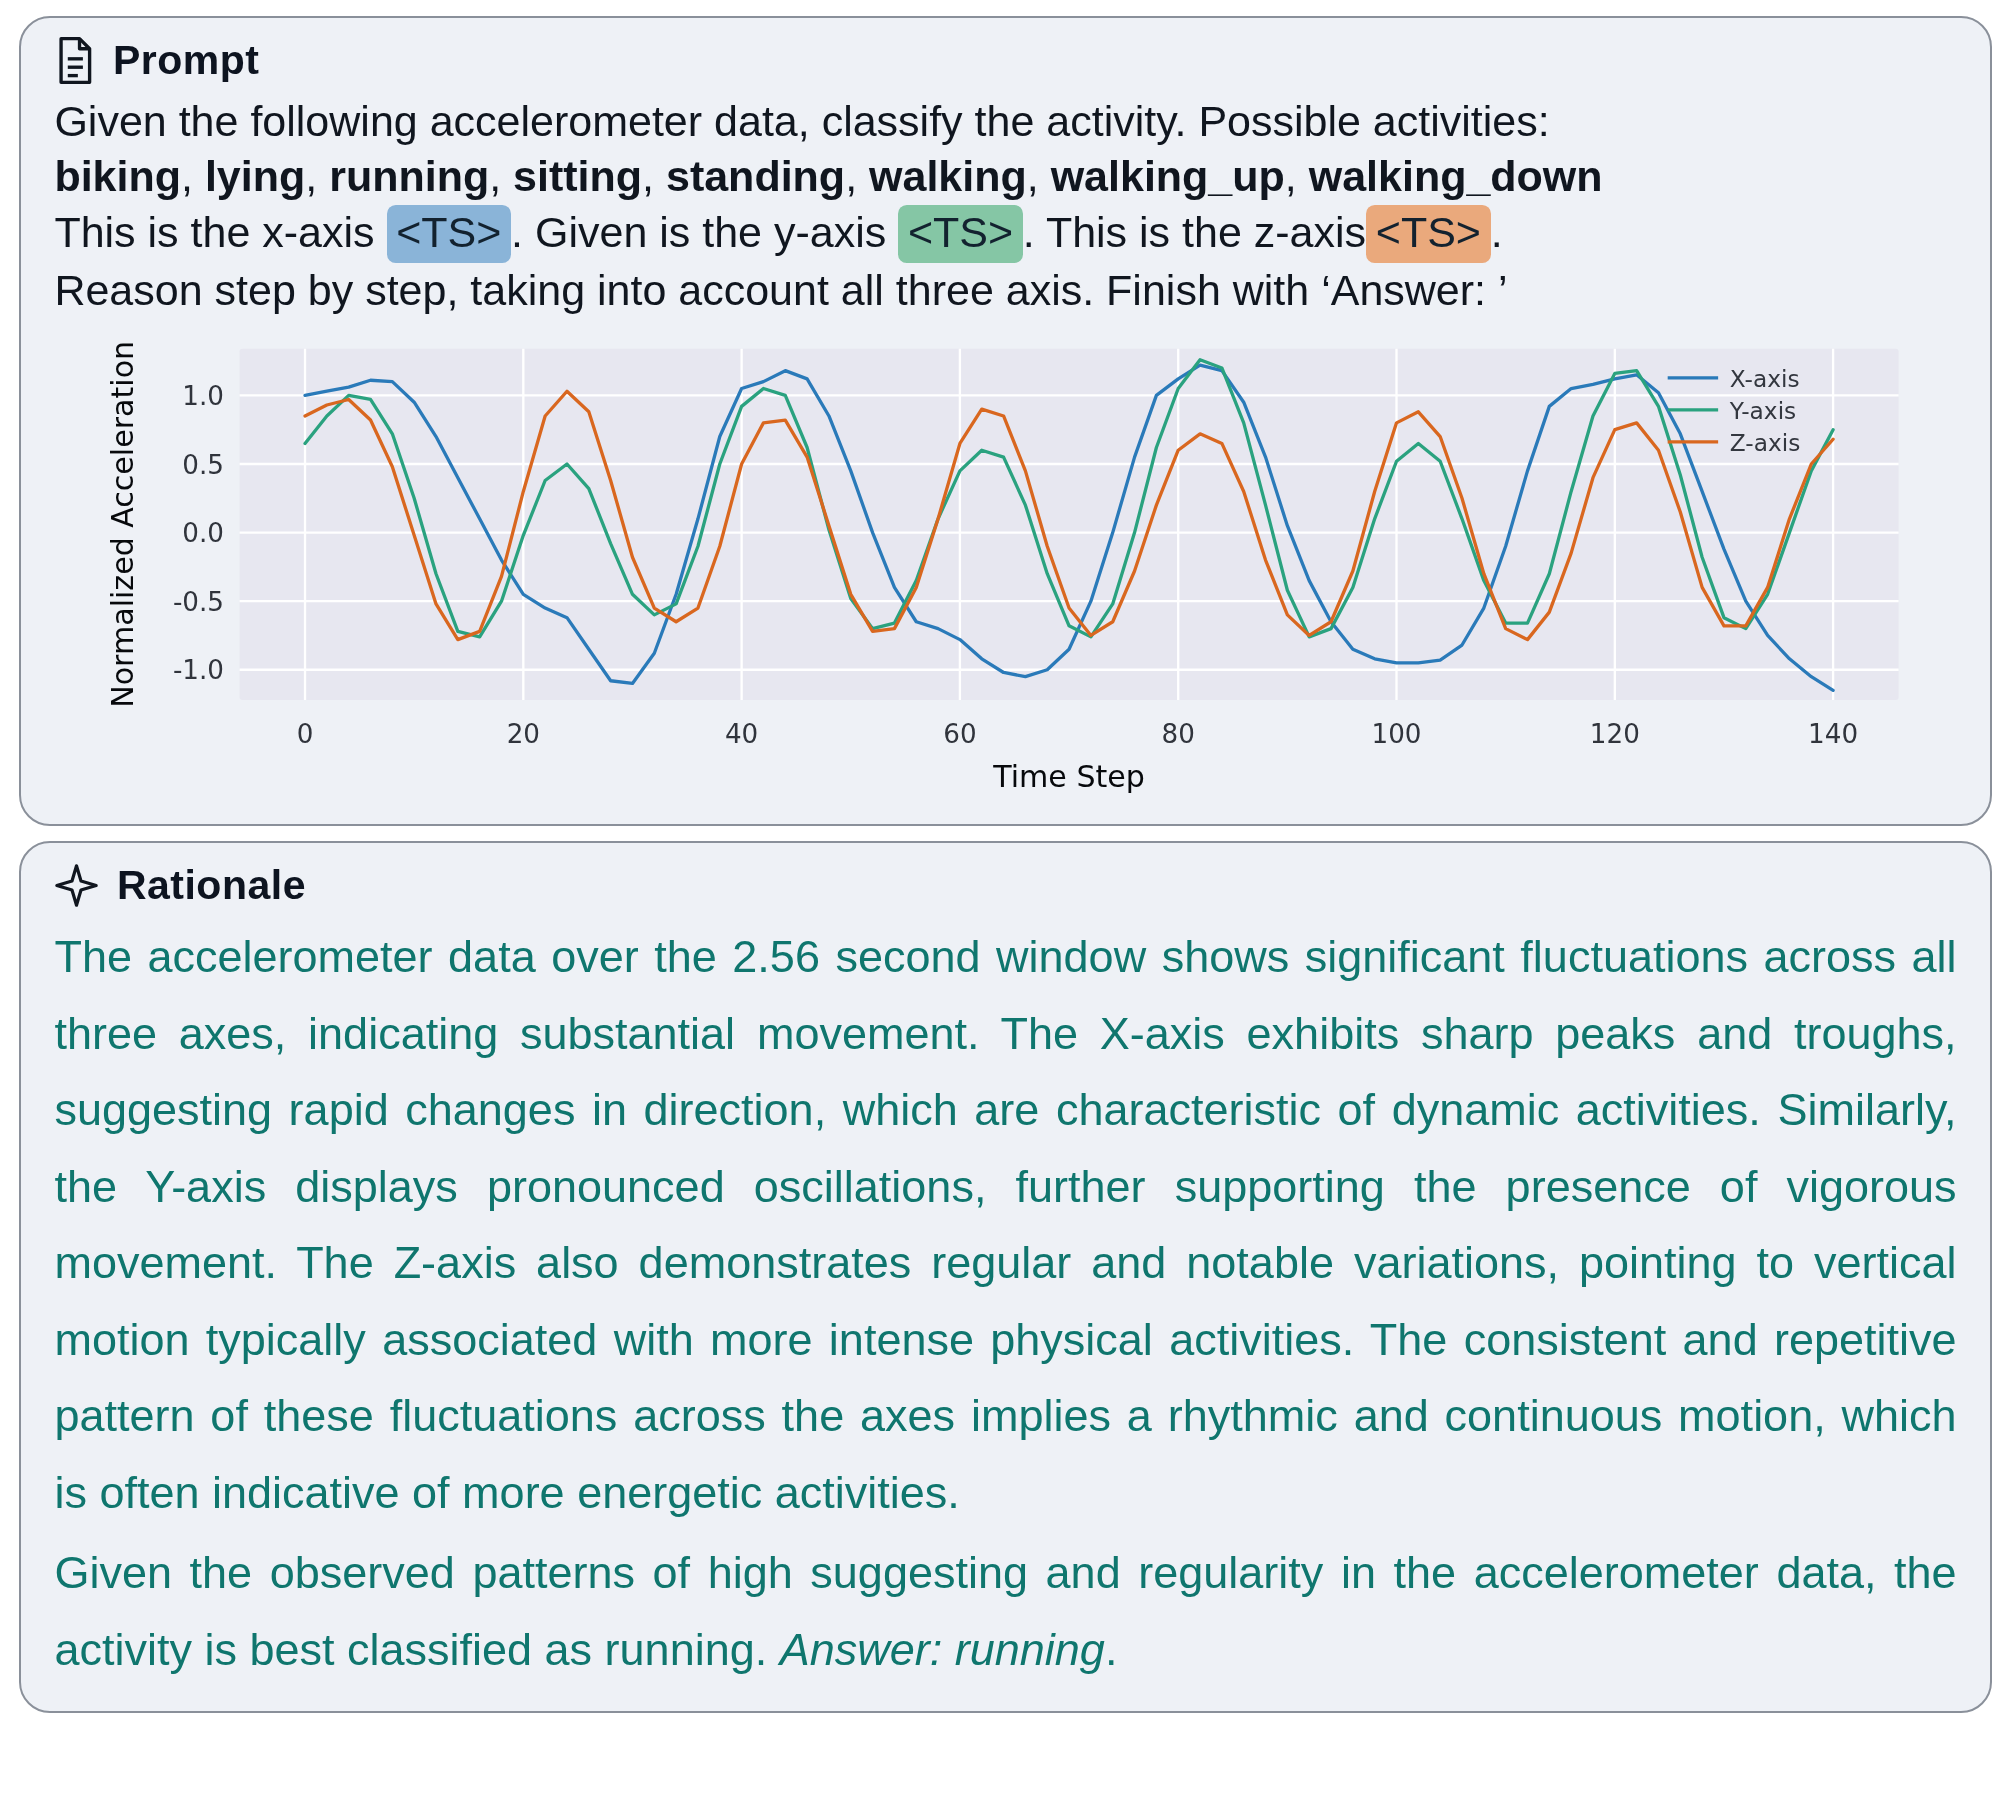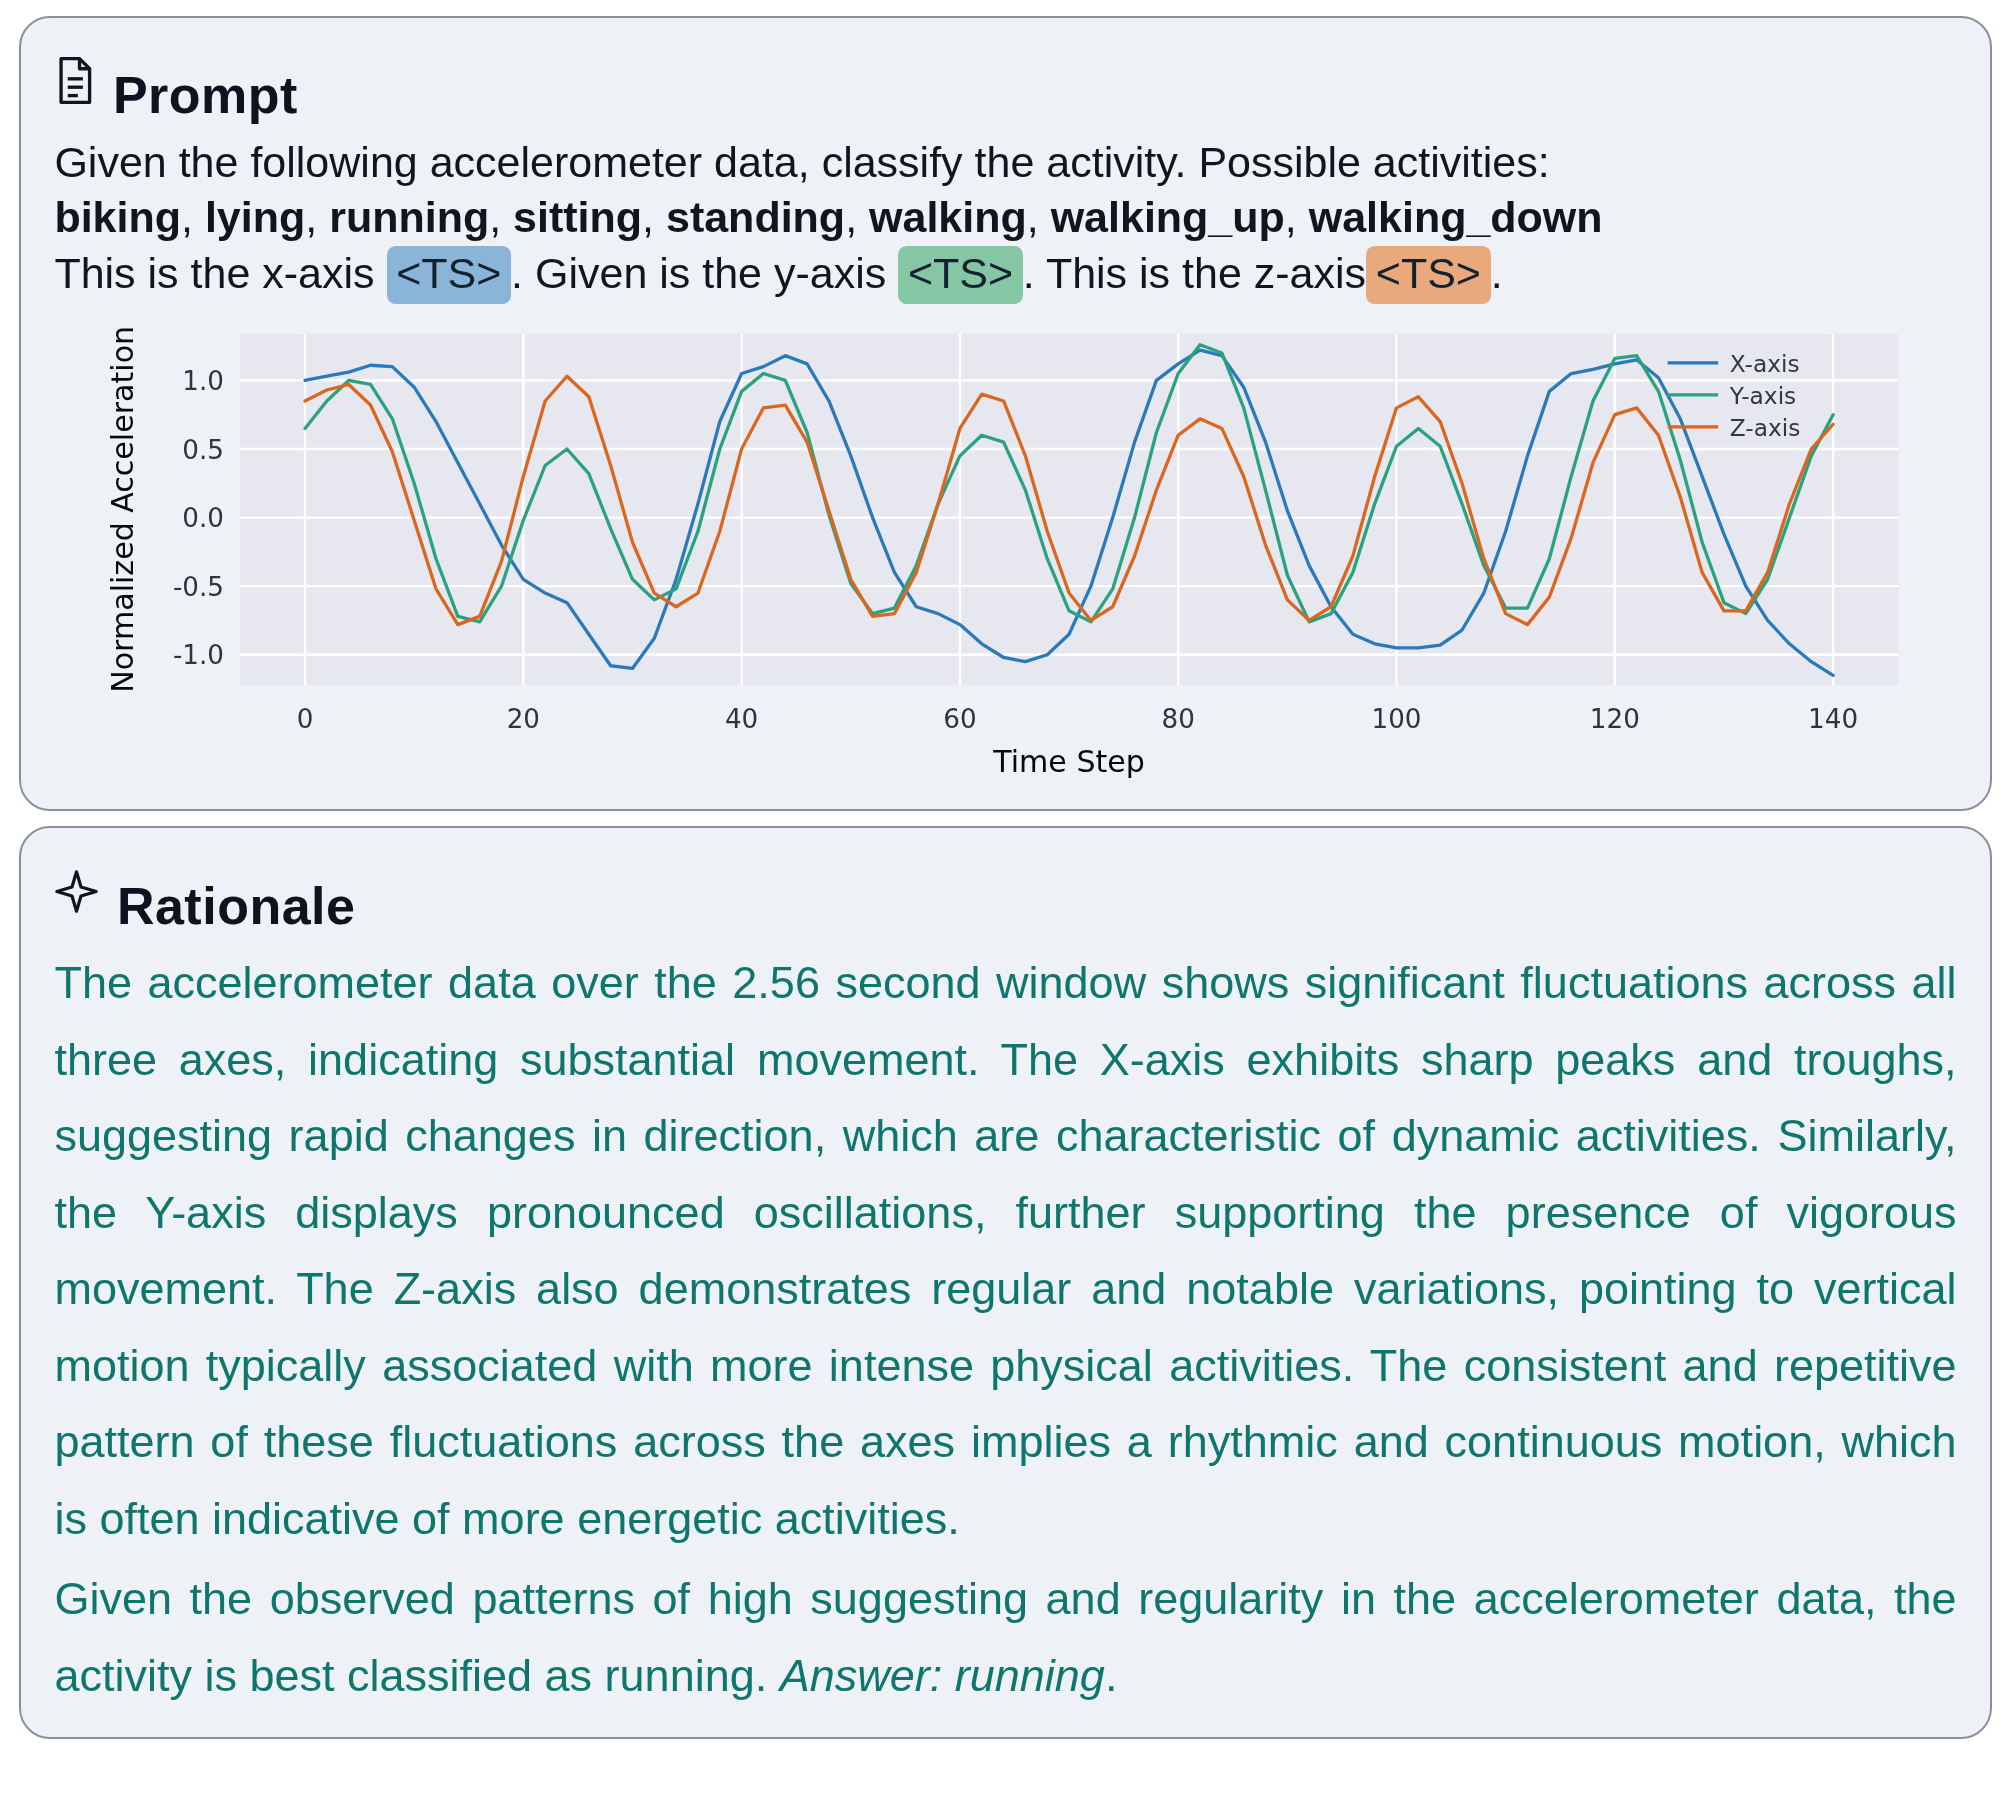--- a/index.html
+++ b/index.html
@@ -19,25 +19,24 @@
   }
   .card-header {
     display: flex;
     align-items: center;
     gap: 17.5px;
     margin: 7.8px 0 9.7px 0;
   }
   .hdr-icon { width: 41px; height: 47px; flex: 0 0 auto; }
   .hdr-icon-star { width: 45px; height: 45px; flex: 0 0 auto; }
   .hdr-title {
-    font-size: 52px;
+    font-size: 41px;
     font-weight: 600;
     color: #0d1420;
     letter-spacing: 0.5px;
-    margin-top: 28px;
   }
   .prompt-line {
     font-size: 43px;
     line-height: 1.3;
     color: #10161f;
     white-space: nowrap;
   }
   .activity { font-weight: 700; }
   .ts {
     display: inline-block;
@@ -83,20 +82,21 @@
     </div>
 
     <div class="prompt-line">Given the following accelerometer data, classify the activity. Possible activities:</div>
 
     <div class="prompt-line"><span class="activity">biking</span>, <span class="activity">lying</span>, <span class="activity">running</span>, <span class="activity">sitting</span>, <span class="activity">standing</span>, <span class="activity">walking</span>, <span class="activity">walking_up</span>, <span class="activity">walking_down</span></div>
 
     <div class="prompt-line">
       <span>This is the x-axis </span><span class="ts ts-x">&lt;TS&gt;</span><span>. Given is the y-axis </span><span class="ts ts-y">&lt;TS&gt;</span><span>. This is the z-axis</span><span class="ts ts-z">&lt;TS&gt;</span><span>.</span>
     </div>
 
+    <div class="prompt-line">Reason step by step, taking into account all three axis. Finish with ‘Answer: ’</div>
 
     <div class="chart-wrap">
       <svg id="chart-svg" viewBox="0 0 1880 480">
           <rect x="150" y="14" width="1710" height="362" fill="#e7e7f0" rx="3"></rect>
           <line x1="150" x2="1860" y1="344.89062499999994" y2="344.89062499999994" stroke="#ffffff" stroke-width="2.4"></line>
           <text x="134" y="354.89062499999994" text-anchor="end" font-size="27" fill="#30343c">-1.0</text>
           <line x1="150" x2="1860" y1="274.1875" y2="274.1875" stroke="#ffffff" stroke-width="2.4"></line>
           <text x="134" y="284.1875" text-anchor="end" font-size="27" fill="#30343c">-0.5</text>
           <line x1="150" x2="1860" y1="203.484375" y2="203.484375" stroke="#ffffff" stroke-width="2.4"></line>
           <text x="134" y="213.484375" text-anchor="end" font-size="27" fill="#30343c">0.0</text>

